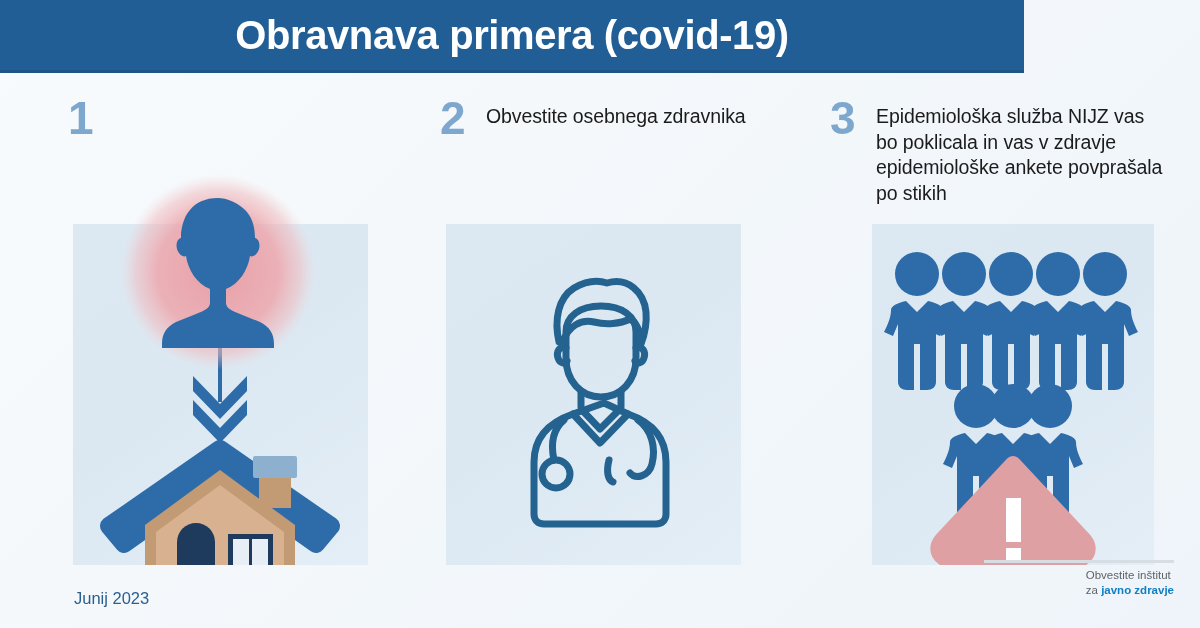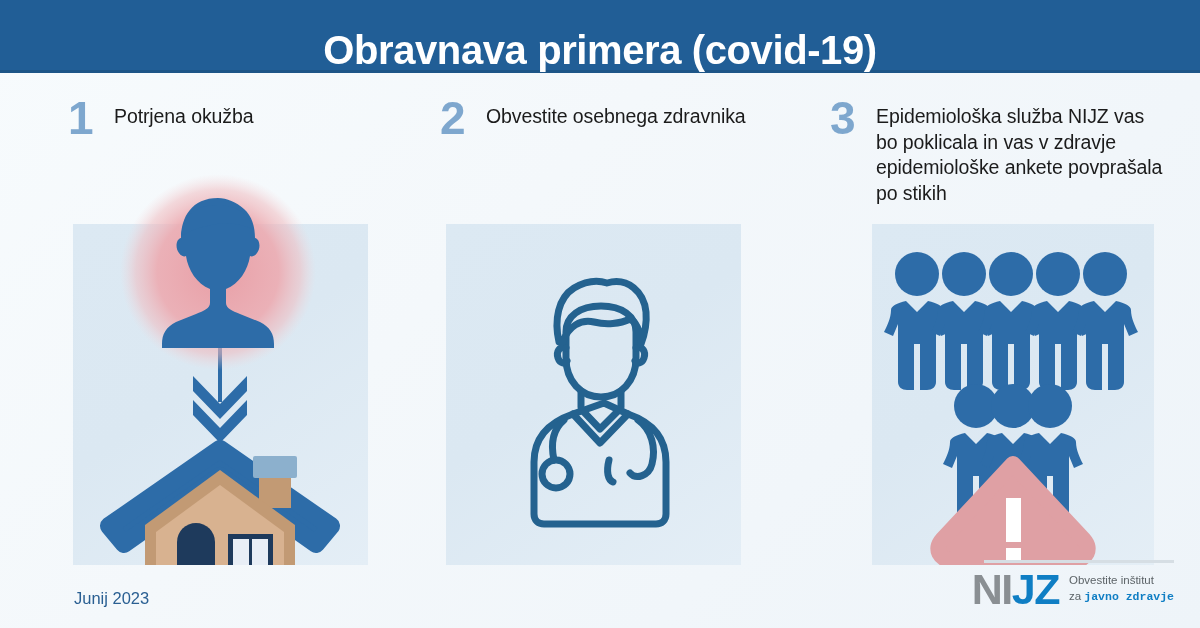--- a/index.html
+++ b/index.html
@@ -20,26 +20,26 @@
     width: 1200px;
     height: 628px;
     background: linear-gradient(135deg, #f7fbfd 0%, #f4f8fb 40%, #eef4f9 100%);
     overflow: hidden;
   }
 
   
   .header {
     position: absolute;
     left: 0; top: 0;
-    width: 1200px;
+    width: 1024px;
     height: 73px;
     background: #215e96;
     border-bottom: 3px solid #1d5587;
     display: flex;
-    align-items: flex-end;
+    align-items: center;
     justify-content: center;
   }
   .header-title {
     color: #ffffff;
     font-size: 40px;
     font-weight: bold;
     letter-spacing: -0.4px;
     line-height: 1;
     white-space: nowrap;
   }
@@ -112,21 +112,21 @@
     letter-spacing: -1.5px;
   }
   .logo-ni { color: #8a8f93; }
   .logo-jz { color: #0f7ec4; }
   .logo-tag {
     font-size: 11.5px;
     line-height: 1.32;
     color: #5d6468;
     padding-bottom: 2px;
   }
-  .logo-tag .tag-strong { color: #0f7ec4; font-weight: bold; font-family: Liberation Mono, monospace; }
+  .logo-tag .tag-strong { color: #0f7ec4; font-weight: bold; }
   .logo-divider {
     position: absolute;
     right: 26px;
     top: 560px;
     width: 190px;
     height: 3px;
     background: #d6dee4;
   }
 </style>
 </head>
@@ -134,21 +134,20 @@
 
 <div class="poster">
 
   <div class="header">
     <div class="header-title">Obravnava primera (covid-19)</div>
   </div>
 
   <div class="step step-1">
     <div class="step-head">
       <div class="step-num">1</div>
-      <div class="step-text">Potrjena okužba</div>
     </div>
   </div>
 
   <div class="panel panel-1">
     <svg width="295" height="341" viewBox="0 0 295 341">
 
       <rect x="145" y="108" width="4" height="70" fill="#2d6ca8"></rect>
 
       <path d="M120 152 L147 180 L174 152 L174 167 L147 195 L120 167 Z" fill="#2d6ca8"></path>
 
@@ -256,20 +255,19 @@
       <rect x="134" y="274" width="15" height="44" fill="#ffffff"></rect>
       <rect x="134" y="324" width="15" height="14" fill="#ffffff"></rect>
     </svg>
   </div>
 
   <div class="date-label">Junij 2023</div>
 
   <div class="logo-divider"></div>
 
   <div class="logo">
-    <div class="logo-mark"><span class="logo-ni">NI</span><span class="logo-jz">JZ</span></div>
     <div class="logo-tag">
       <div>Obvestite inštitut</div>
       <div><span>za </span><span class="tag-strong">javno zdravje</span></div>
     </div>
   </div>
 
 </div>
 
 </body></html>

